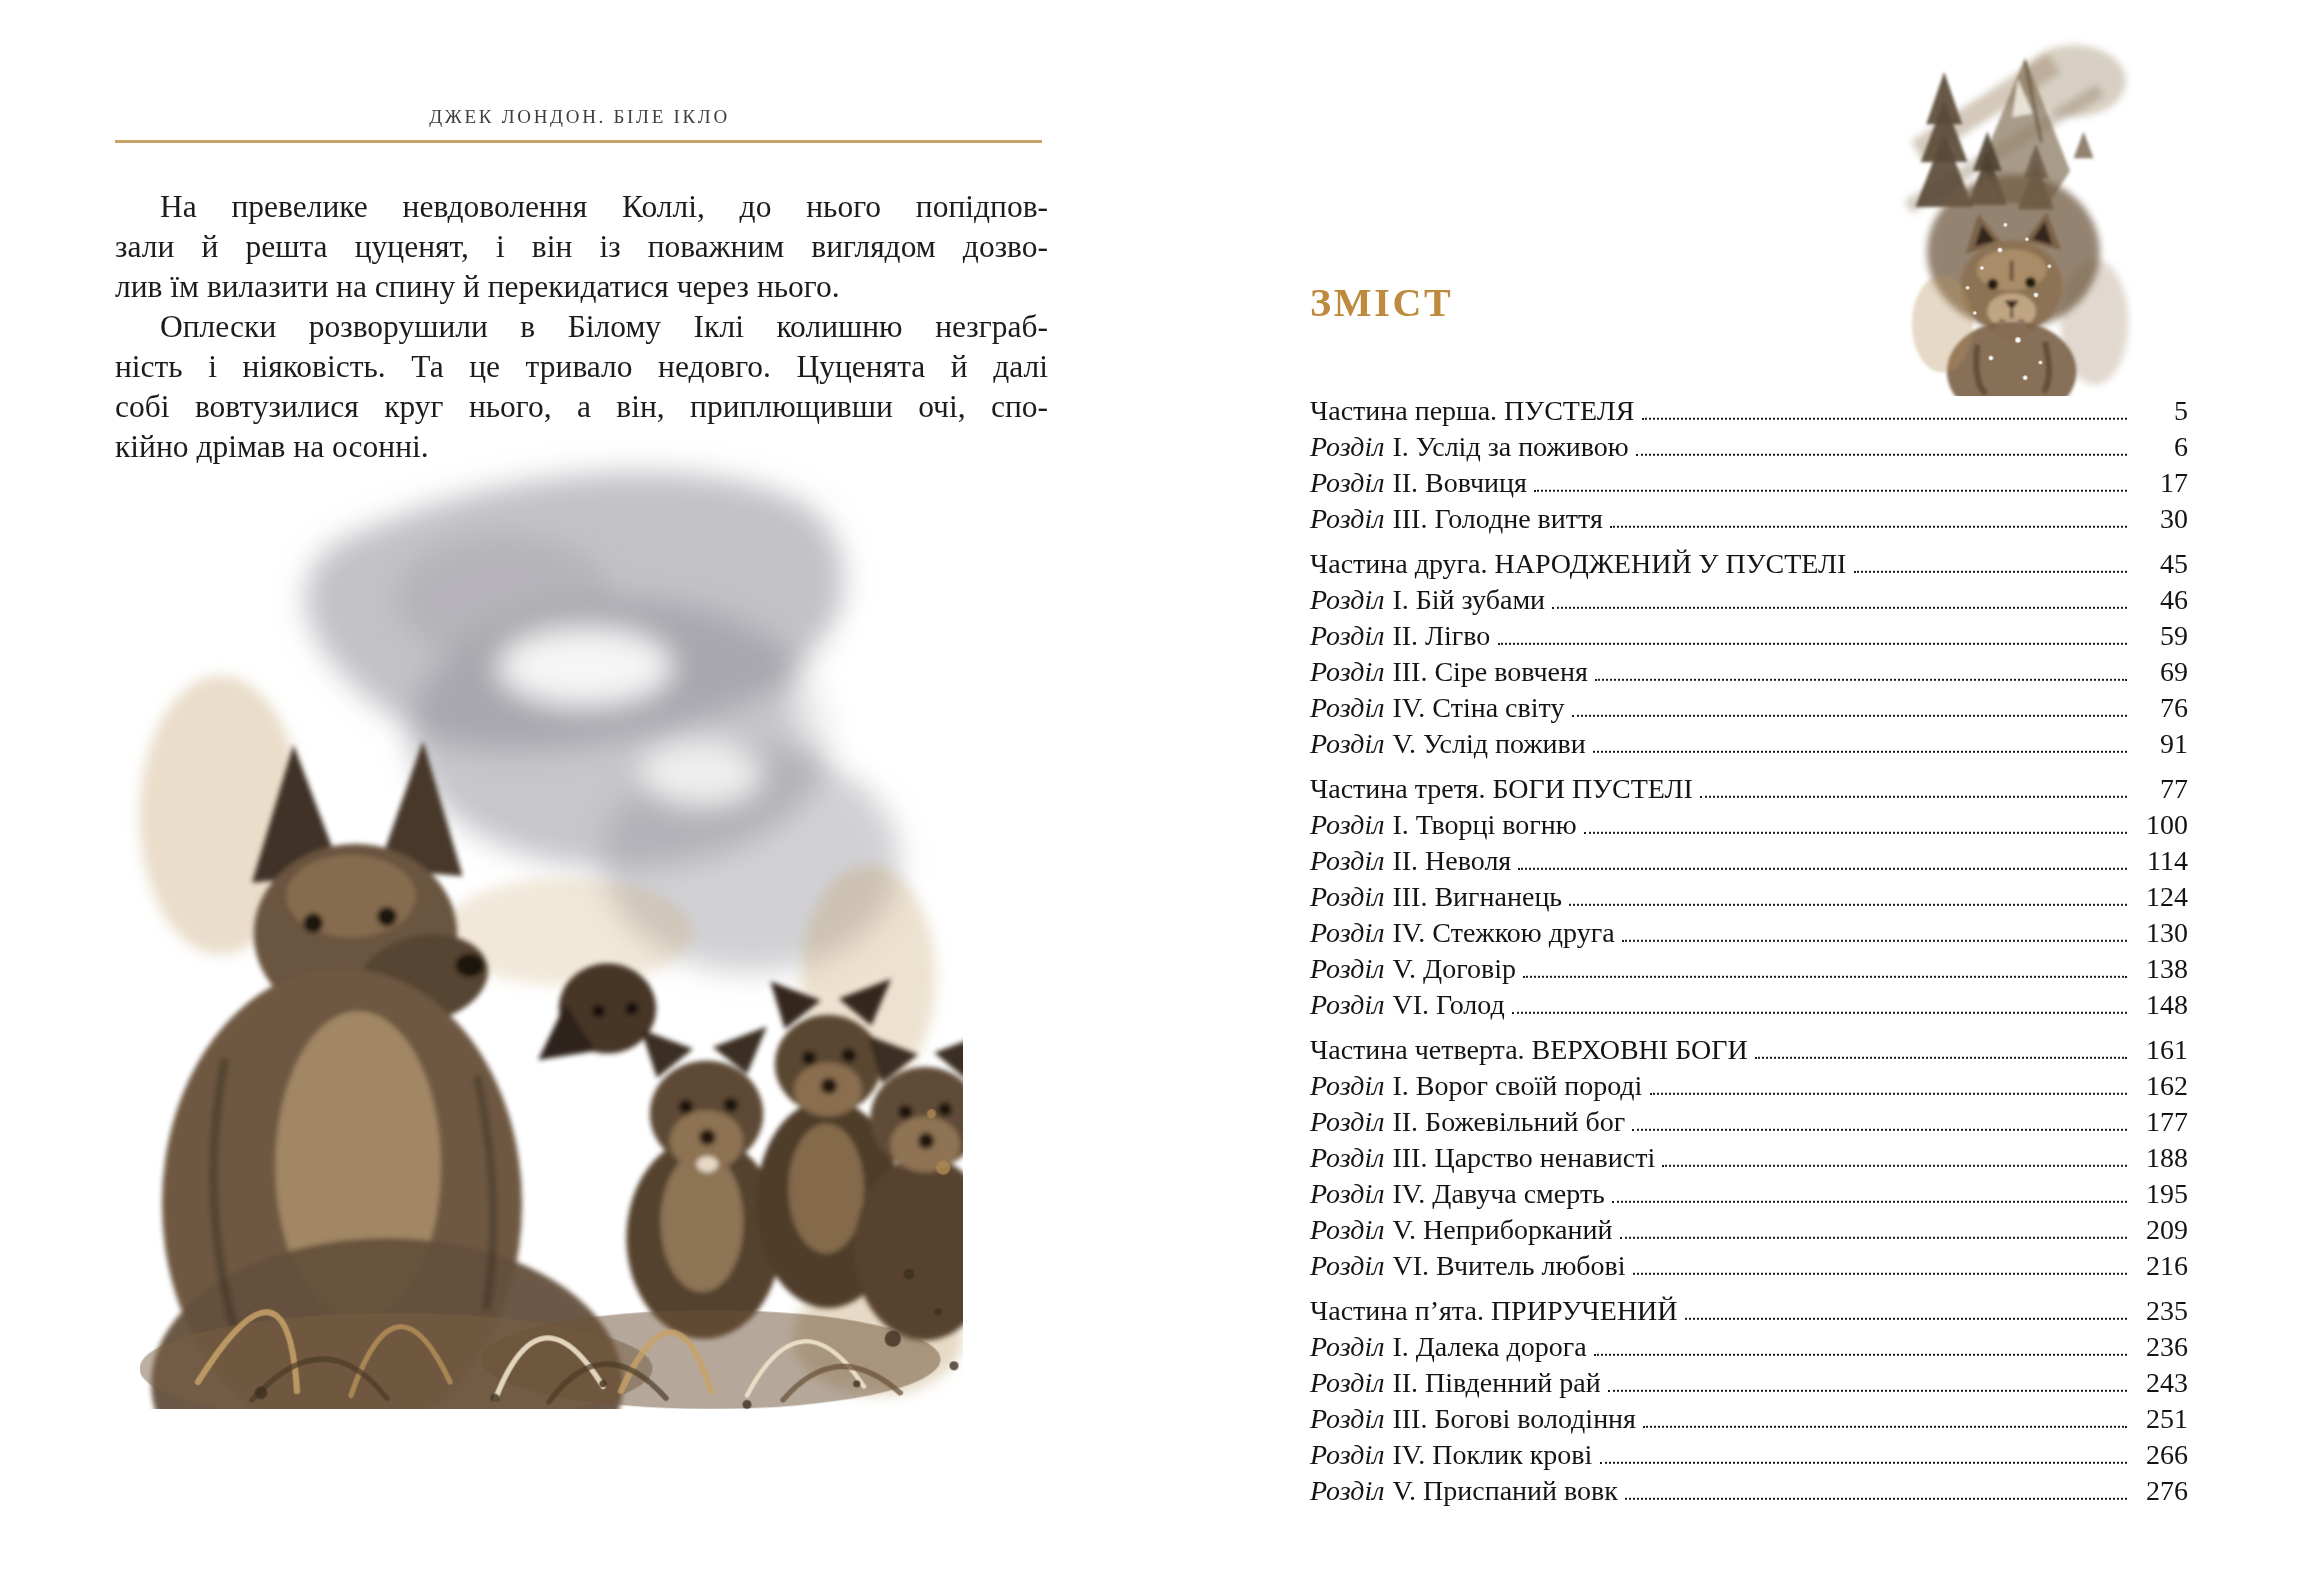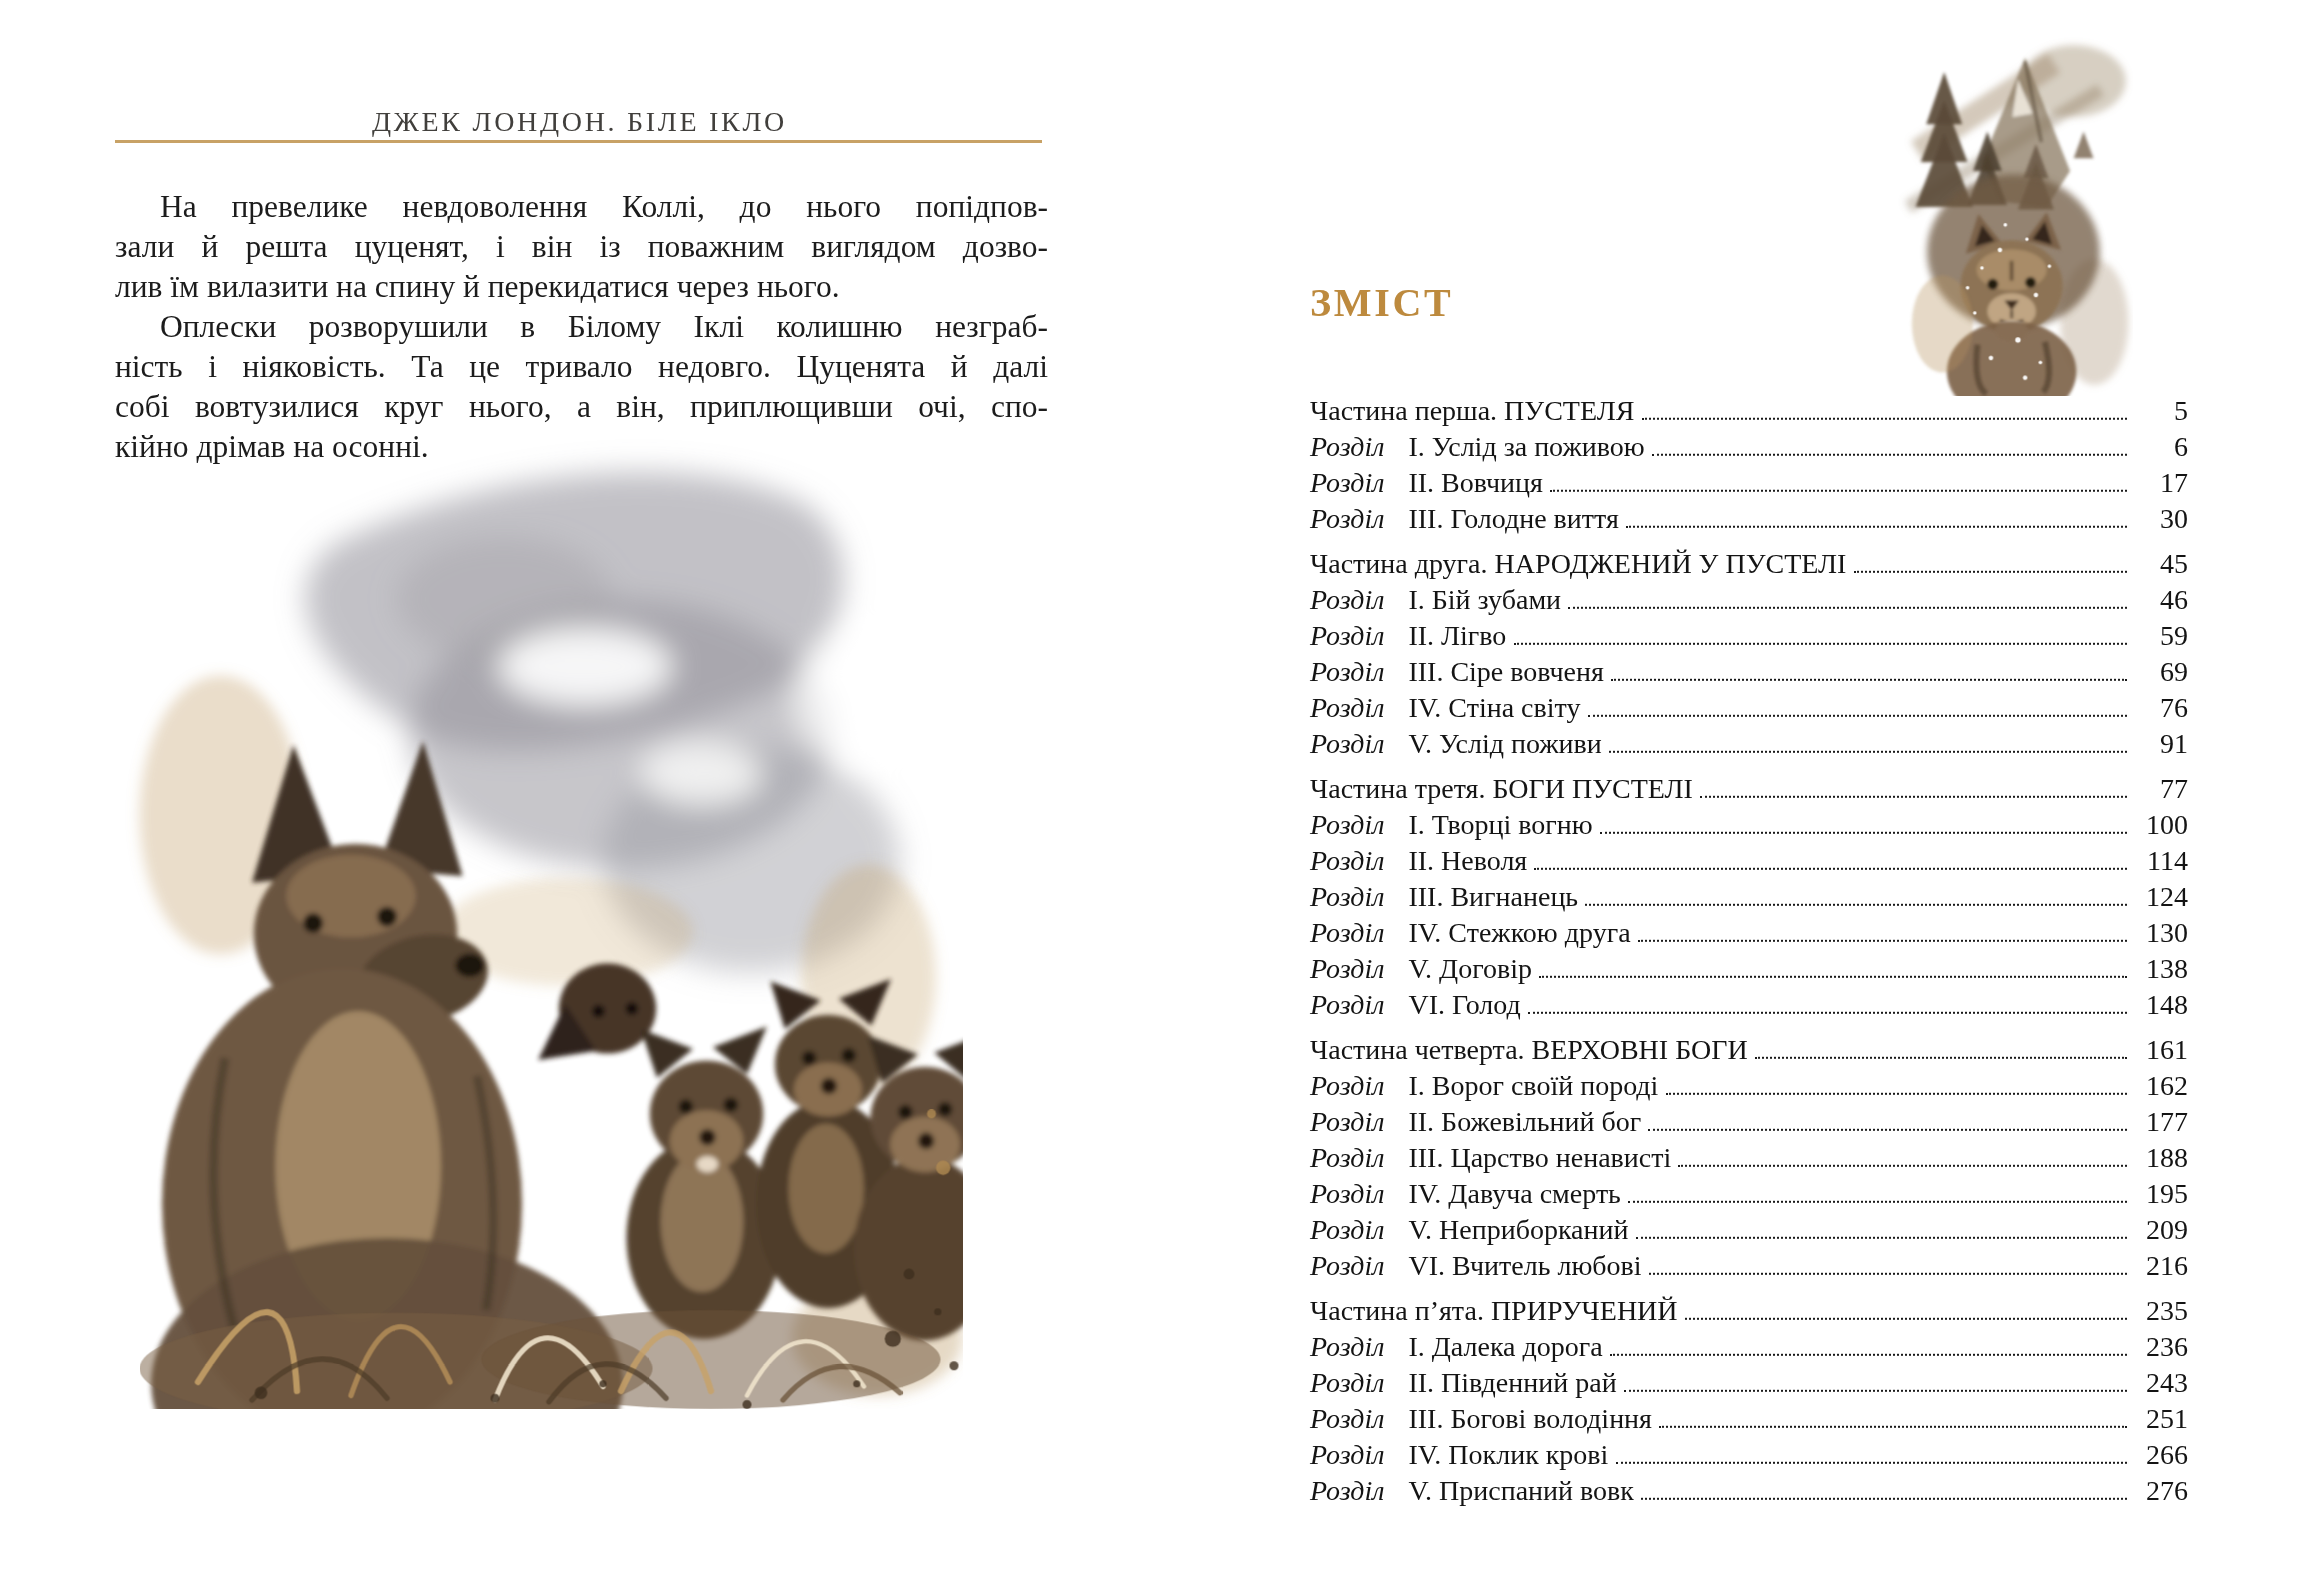--- a/index.html
+++ b/index.html
@@ -10,21 +10,21 @@
     position:relative;overflow:hidden;
     color:#1b1b1b;
   }
   .page{position:absolute;top:0;height:1589px;background:#ffffff;}
   .page.left{left:0;width:1152px;}
   .page.right{left:1152px;width:1152px;}
 
   
   .running-header{
     position:absolute;left:115px;top:106px;width:929px;
-    text-align:center;font-size:28px;letter-spacing:2.7px;
+    text-align:center;font-size:19px;letter-spacing:2.7px;
     color:#413f3c;white-space:nowrap;
   }
   .header-rule{
     position:absolute;left:115px;top:140px;width:927px;height:2.7px;
     background:#c8a266;
   }
   .body-text{
     position:absolute;left:115px;top:187px;width:933px;
     font-size:31.5px;line-height:40px;color:#1c1c1c;
   }
@@ -40,21 +40,21 @@
     letter-spacing:2.7px;color:#bd8a3e;
   }
   .cougar-illustration{position:absolute;left:740px;top:25px;}
   .toc-list{position:absolute;left:158px;top:382px;width:878px;}
   .toc-row{
     display:flex;align-items:flex-end;height:36px;
     font-size:28px;color:#141414;
   }
   .toc-row.group-start{margin-top:9px;}
   .toc-prefix{font-style:italic;white-space:nowrap;}
-  .toc-prefix:not(:empty){margin-right:24px;}
+  .toc-prefix:not(:empty){margin-right:8px;}
   .toc-text{white-space:nowrap;}
   .toc-dots{
     flex:1;border-bottom:2.9px dotted #1a1a1a;
     margin:0 1.8px 0 7.2px;transform:translateY(-7.2px);
     min-width:18px;
   }
   .toc-page{min-width:59px;text-align:right;white-space:nowrap;}
 </style>
 </head>
 <body>

